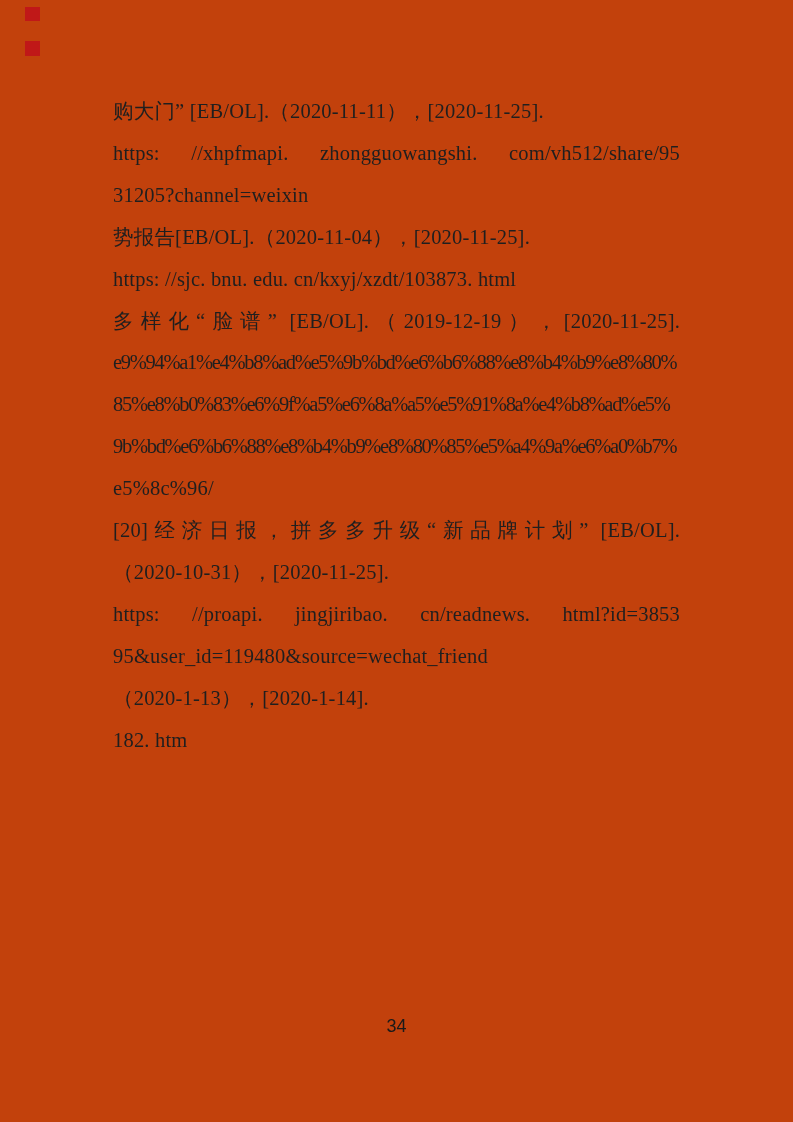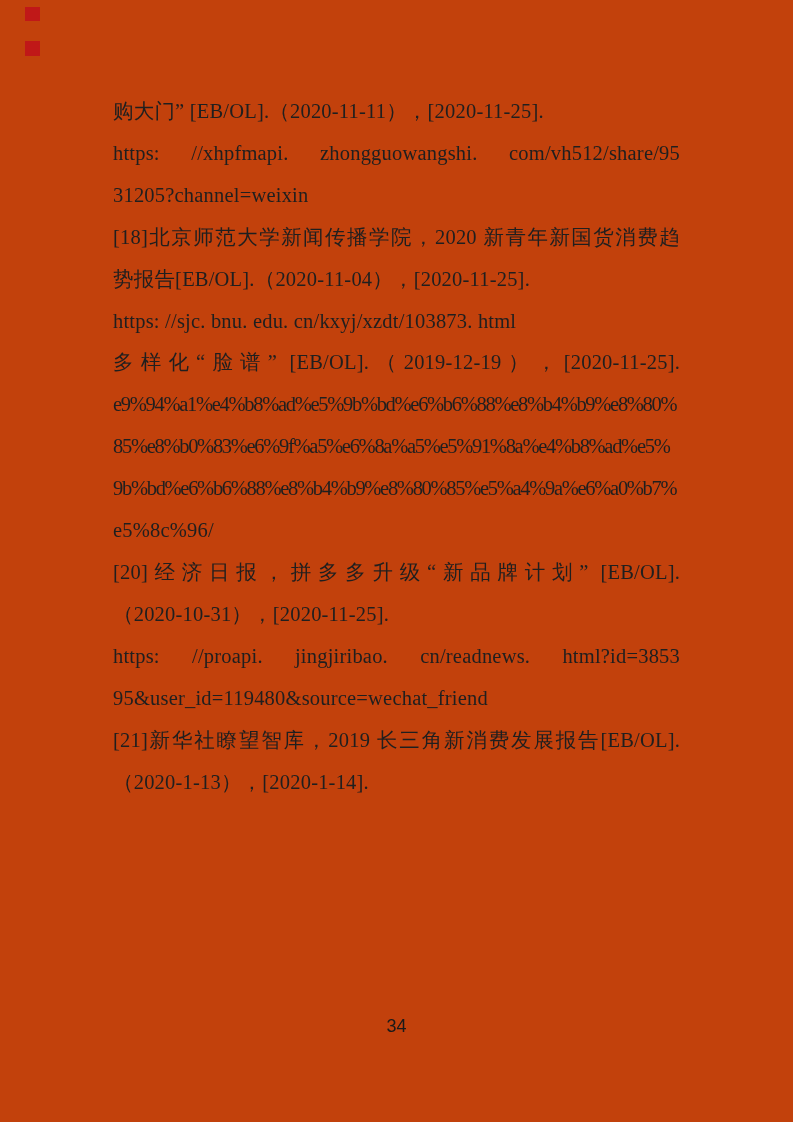--- a/index.html
+++ b/index.html
@@ -58,30 +58,29 @@
 <body>
 
 <div class="page" style="background: #c2410c;">
   <div class="red-mark m1" style="background: rgb(192, 24, 24);"></div>
   <div class="red-mark m2" style="background: rgb(192, 24, 24);"></div>
 
   <div class="refs" id="refs" style="color: rgb(31, 31, 31);">
       <div class="line">购大门” [EB/OL].（2020-11-11），[2020-11-25].</div>
       <div class="line j">https: //xhpfmapi. zhongguowangshi. com/vh512/share/95</div>
       <div class="line">31205?channel=weixin</div>
-      <div class="line j">[18]北京师范大学新闻传播学院，2020 新青年新国货消费趋</div>
       <div class="line">势报告[EB/OL].（2020-11-04），[2020-11-25].</div>
       <div class="line">https: //sjc. bnu. edu. cn/kxyj/xzdt/103873. html</div>
       <div class="line j">多样化“脸谱” [EB/OL].（2019-12-19），[2020-11-25].</div>
       <div class="line tight">e9%94%a1%e4%b8%ad%e5%9b%bd%e6%b6%88%e8%b4%b9%e8%80%</div>
       <div class="line tight">85%e8%b0%83%e6%9f%a5%e6%8a%a5%e5%91%8a%e4%b8%ad%e5%</div>
       <div class="line tight">9b%bd%e6%b6%88%e8%b4%b9%e8%80%85%e5%a4%9a%e6%a0%b7%</div>
       <div class="line">e5%8c%96/</div>
       <div class="line j">[20]经济日报，拼多多升级“新品牌计划” [EB/OL].</div>
       <div class="line">（2020-10-31），[2020-11-25].</div>
       <div class="line j">https: //proapi. jingjiribao. cn/readnews. html?id=3853</div>
       <div class="line">95&amp;user_id=119480&amp;source=wechat_friend</div>
-      <div class="line j">[21]新华社瞭望智库，2019 长三角新消费发展报告[EB/OL].</div>
       <div class="line">（2020-1-13），[2020-1-14].</div>
+      <div class="line">182. htm</div>
     </div>
 
   <div class="pagenum">34</div>
 </div>
 
 </body></html>

